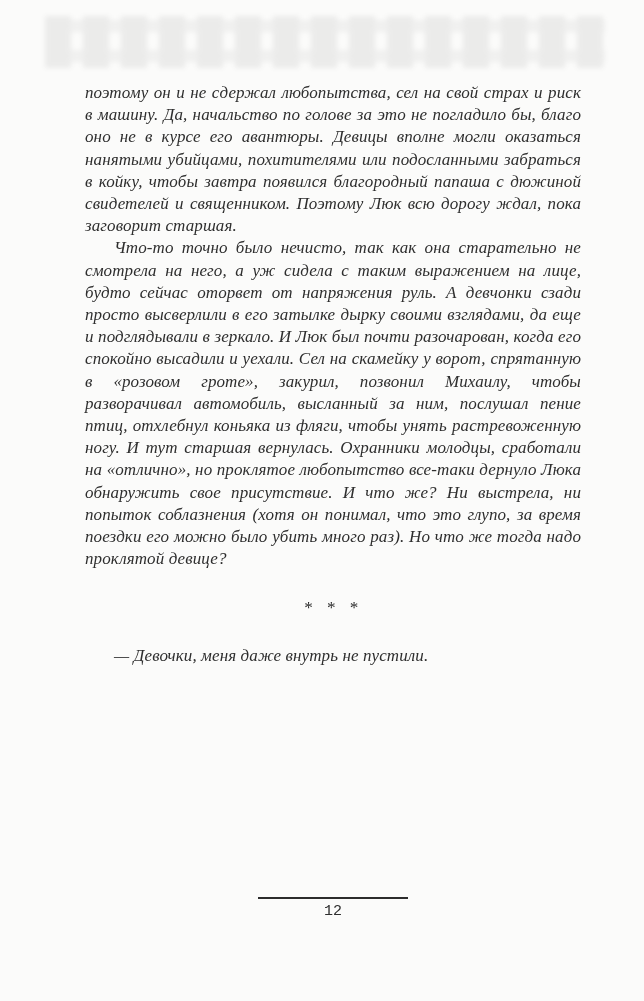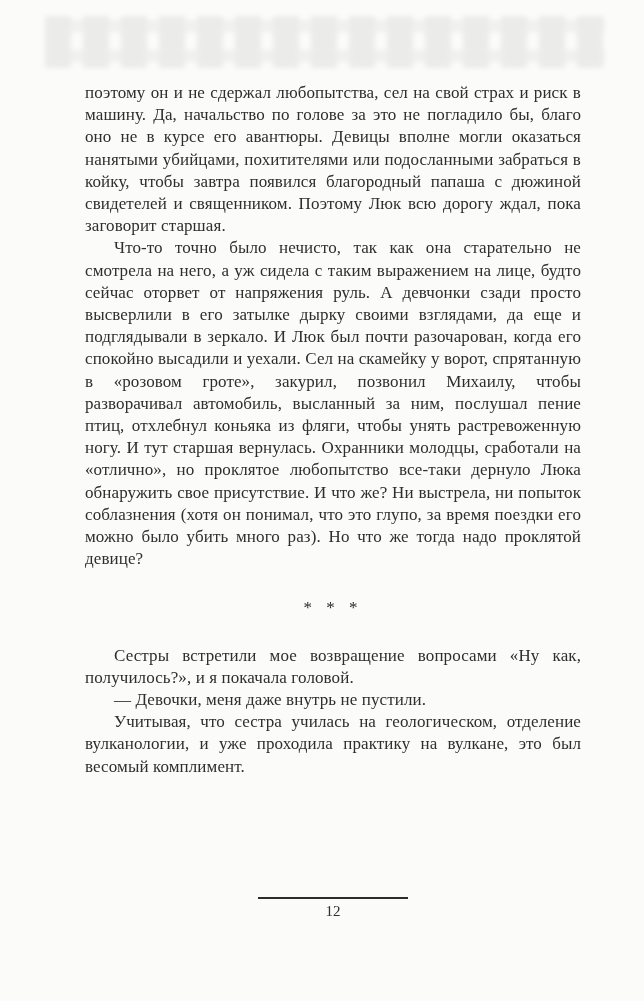--- a/index.html
+++ b/index.html
@@ -38,38 +38,40 @@
     width: 496px;
     font-size: 17px;
     line-height: 22.2px;
     text-align: justify;
     text-justify: inter-word;
     letter-spacing: 0.1px;
   }
   .text-block p {
     margin: 0;
     text-indent: 29px;
+    font-style: italic;
   }
   .text-block p.continuation {
     text-indent: 0;
   }
   .section-break {
     text-align: center;
     margin: 27px 0 25px 0 !important;
     text-indent: 0 !important;
     font-size: 17px;
     letter-spacing: 5px;
     color: #2a2a2a;
   }
   .footer {
     position: absolute;
     left: 85px;
     top: 897px;
     width: 496px;
     text-align: center;
+    font-family: Liberation Mono, monospace;
   }
   .footer-rule {
     width: 150px;
     height: 2px;
     background: #2c2c2c;
     margin: 0 auto;
     border: none;
   }
   .page-number {
     display: block;
@@ -80,21 +82,19 @@
 </style>
 </head>
 <body>
 
 <div class="bleedthrough"></div>
 
 <div class="text-block">
   <p class="continuation">поэтому он и не сдержал любопытства, сел на свой страх и риск в машину. Да, начальство по голове за это не погладило бы, благо оно не в курсе его авантюры. Девицы вполне могли оказаться нанятыми убийцами, похитителями или подосланными забраться в койку, чтобы завтра появился благородный папаша с дюжиной свидетелей и священником. Поэтому Люк всю дорогу ждал, пока заговорит старшая.</p>
   <p>Что-то точно было нечисто, так как она старательно не смотрела на него, а уж сидела с таким выражением на лице, будто сейчас оторвет от напряжения руль. А девчонки сзади просто высверлили в его затылке дырку своими взглядами, да еще и подглядывали в зеркало. И Люк был почти разочарован, когда его спокойно высадили и уехали. Сел на скамейку у ворот, спрятанную в «розовом гроте», закурил, позвонил Михаилу, чтобы разворачивал автомобиль, высланный за ним, послушал пение птиц, отхлебнул коньяка из фляги, чтобы унять растревоженную ногу. И тут старшая вернулась. Охранники молодцы, сработали на «отлично», но проклятое любопытство все-таки дернуло Люка обнаружить свое присутствие. И что же? Ни выстрела, ни попыток соблазнения (хотя он понимал, что это глупо, за время поездки его можно было убить много раз). Но что же тогда надо проклятой девице?</p>
   <p class="section-break">* * *</p>
-  <p>Сестры встретили мое возвращение вопросами «Ну как, получилось?», и я покачала головой.</p>
   <p>— Девочки, меня даже внутрь не пустили.</p>
-  <p>Учитывая, что сестра училась на геологическом, отделение вулканологии, и уже проходила практику на вулкане, это был весомый комплимент.</p>
 </div>
 
 <div class="footer">
   <div class="footer-rule"></div>
   <span class="page-number">12</span>
 </div>
 
 </body></html>

